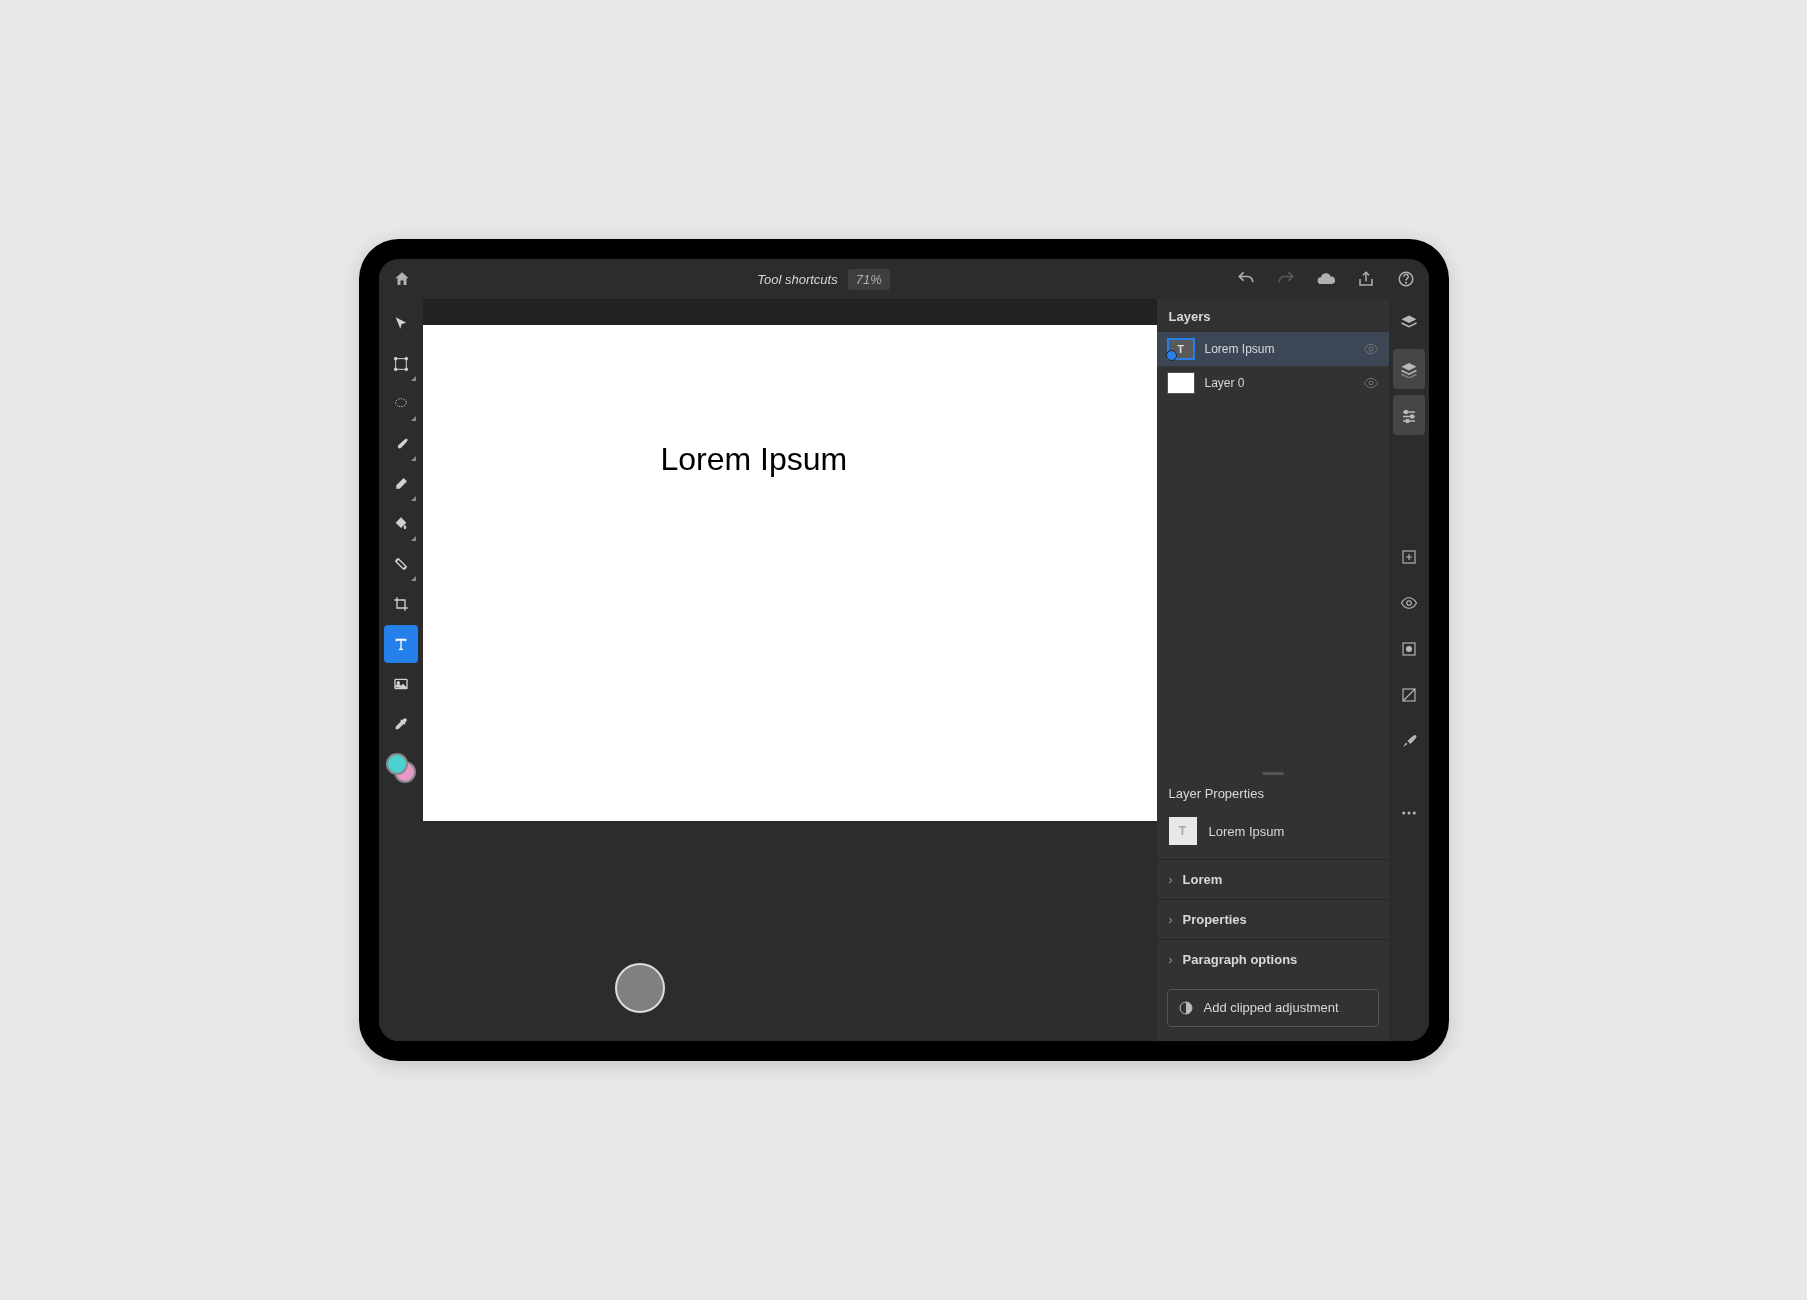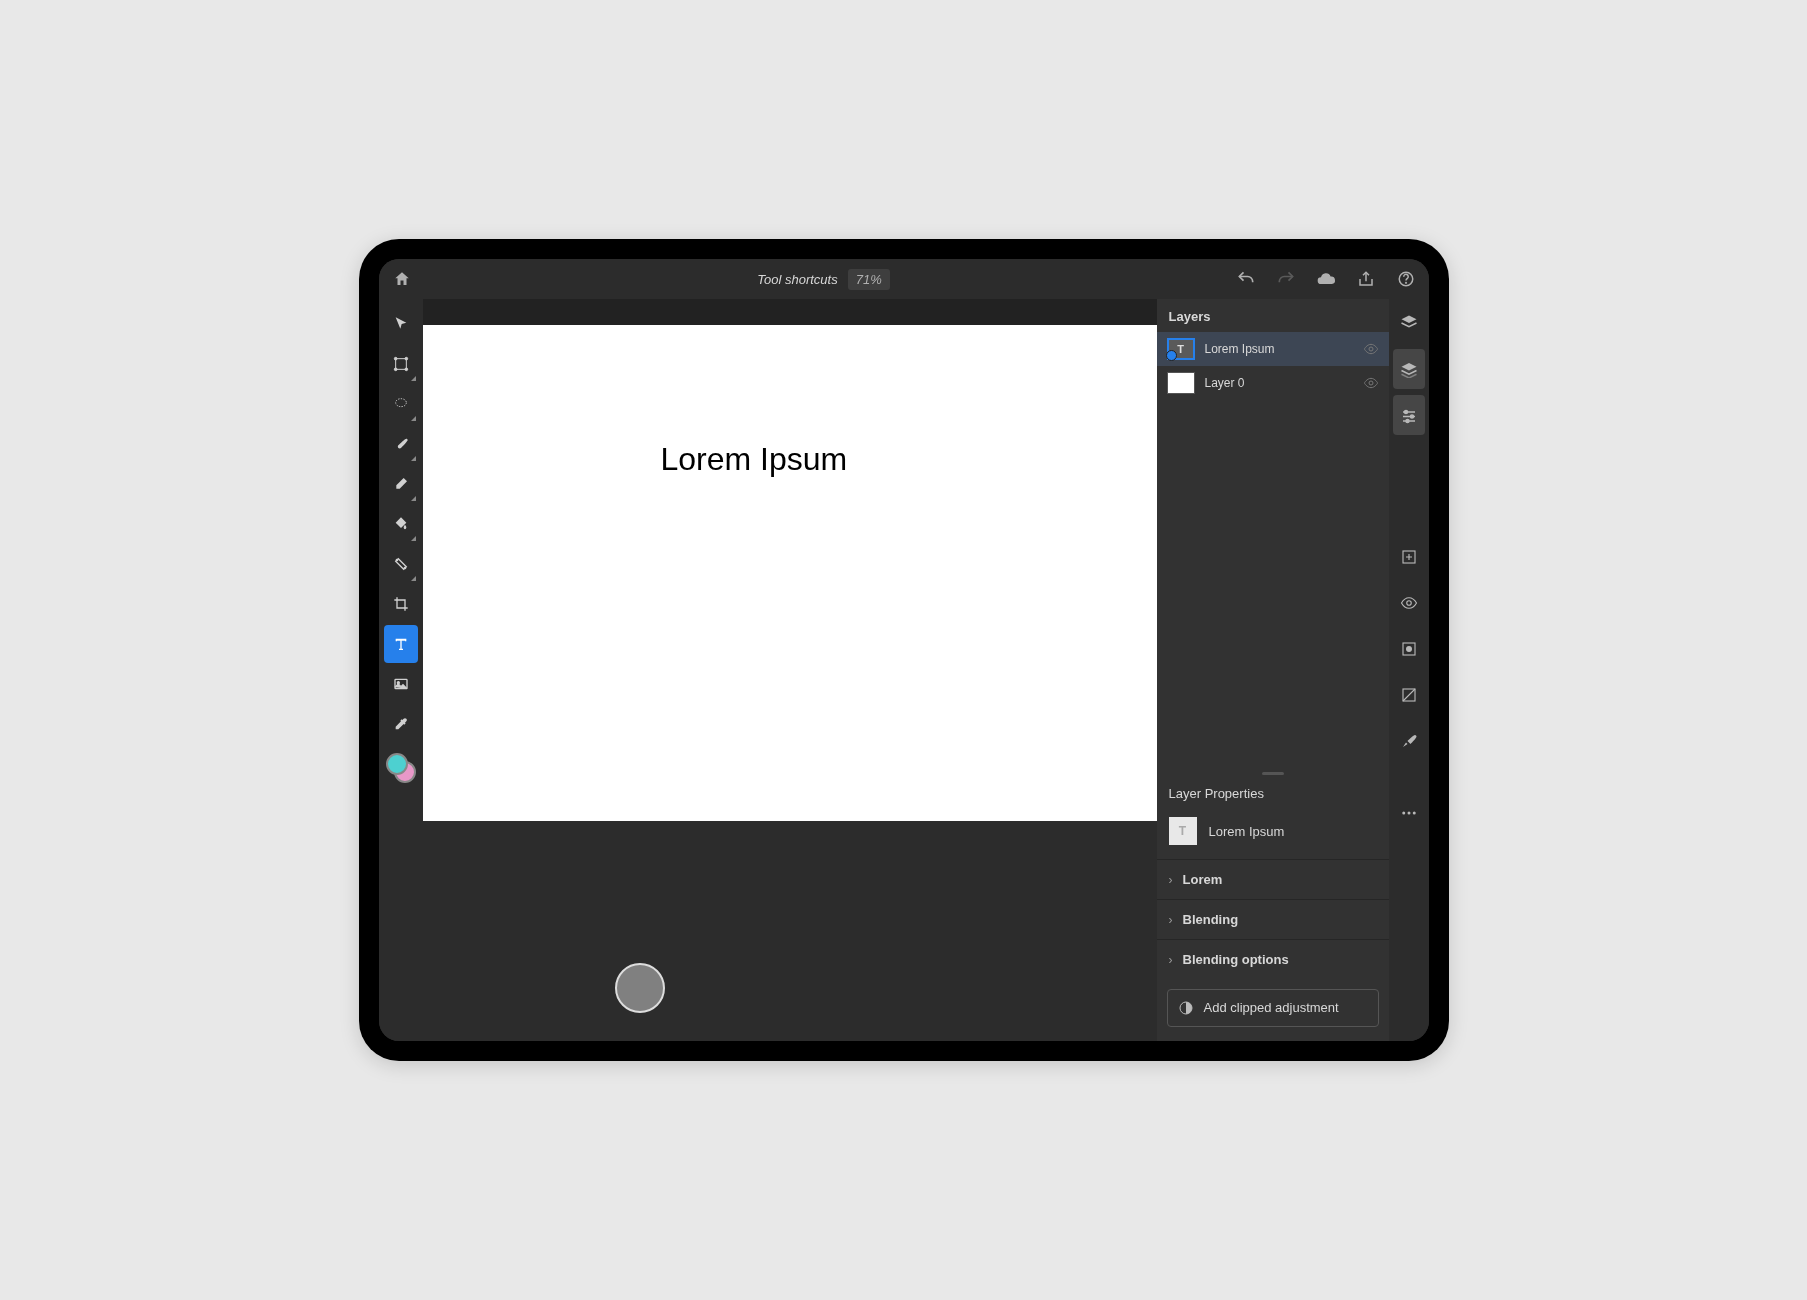--- a/index.html
+++ b/index.html
@@ -490,25 +490,25 @@
         <div class="prop-layer-row">
           <div class="prop-thumb">T</div>
           <div>Lorem Ipsum</div>
         </div>
         <div class="prop-group">
           <span class="prop-chevron">›</span>
           <span class="prop-label">Lorem</span>
         </div>
         <div class="prop-group">
           <span class="prop-chevron">›</span>
-          <span class="prop-label">Blending</span>
+          <span class="prop-label">Properties</span>
         </div>
         <div class="prop-group">
           <span class="prop-chevron">›</span>
-          <span class="prop-label">Blending options</span>
+          <span class="prop-label">Paragraph options</span>
         </div>
         <div class="add-adjustment">
           <svg width="16" height="16" viewBox="0 0 24 24">
                 <circle cx="12" cy="12" r="9" fill="none" stroke="#bbb" stroke-width="1.5"></circle>
                 <path d="M12 3a9 9 0 010 18z" fill="#bbb"></path>
               </svg>
           <span>Add clipped adjustment</span>
         </div>
       </div>
     </div>

